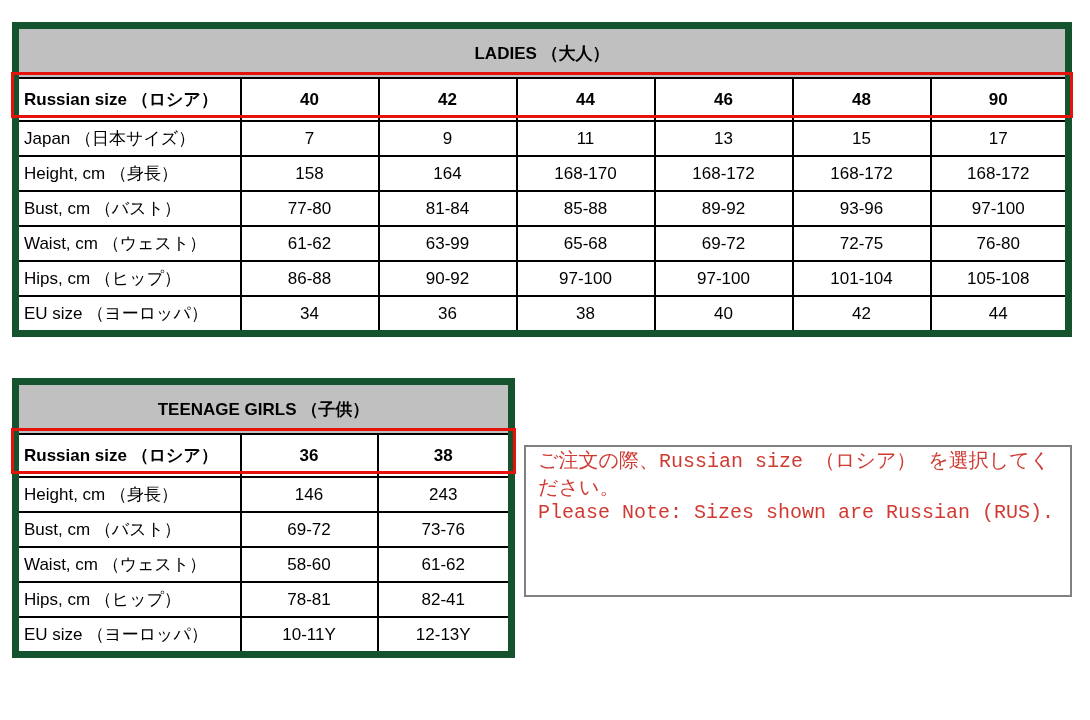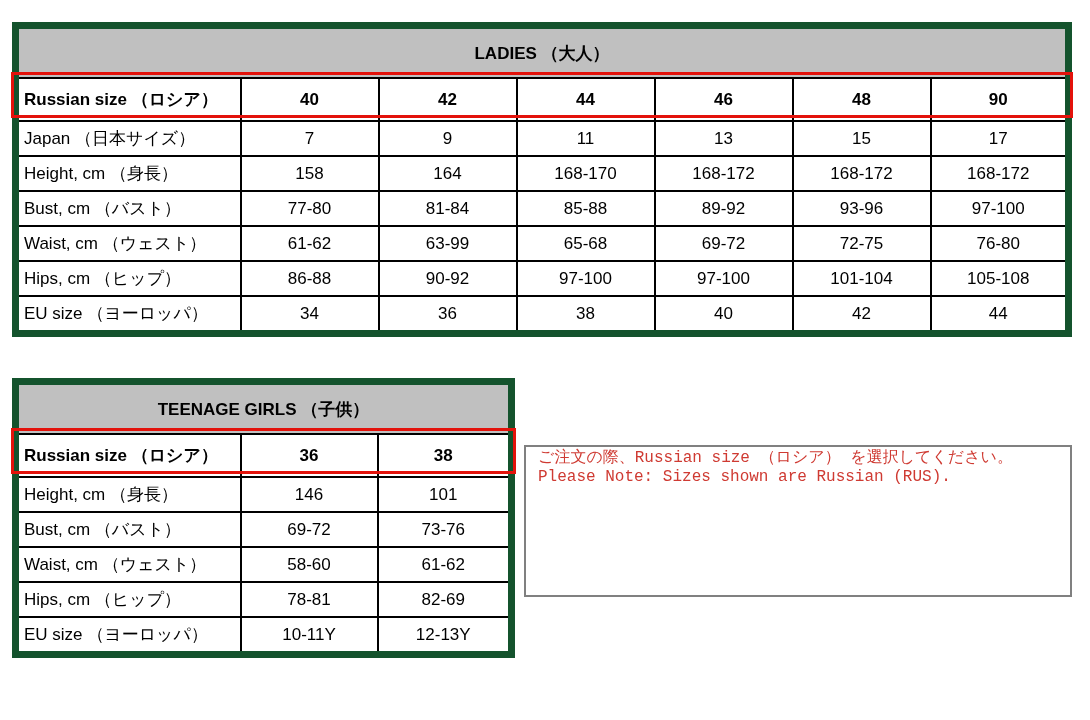--- a/index.html
+++ b/index.html
@@ -61,21 +61,21 @@
   #note-box {
     position: absolute;
     left: 524px;
     top: 445px;
     width: 548px;
     height: 152px;
     border: 2px solid #808080;
     box-sizing: border-box;
     color: #cf3a32;
     font-family: "Liberation Mono", "DejaVu Sans Mono", monospace;
-    font-size: 16px;
+    font-size: 20px;
   }
   #note-box p { margin: 0; padding-left: 12px; }
   #note-line1 { margin-top: 26px; }
   #note-line2 { margin-top: 28px; }
 </style>
 </head>
 <body>
 
 <div class="stage">
 
@@ -174,36 +174,36 @@
         <td class="title-cell" colspan="3">TEENAGE GIRLS （子供）</td>
       </tr>
       <tr class="bold-row">
         <td class="label-cell">Russian size （ロシア）</td>
         <td class="num-cell">36</td>
         <td class="num-cell">38</td>
       </tr>
       <tr>
         <td class="label-cell">Height, cm （身長）</td>
         <td class="num-cell">146</td>
-        <td class="num-cell">101</td>
+        <td class="num-cell">243</td>
       </tr>
       <tr>
         <td class="label-cell">Bust, cm （バスト）</td>
         <td class="num-cell">69-72</td>
         <td class="num-cell">73-76</td>
       </tr>
       <tr>
         <td class="label-cell">Waist, cm （ウェスト）</td>
         <td class="num-cell">58-60</td>
         <td class="num-cell">61-62</td>
       </tr>
       <tr>
         <td class="label-cell">Hips, cm （ヒップ）</td>
         <td class="num-cell">78-81</td>
-        <td class="num-cell">82-69</td>
+        <td class="num-cell">82-41</td>
       </tr>
       <tr>
         <td class="label-cell">EU size （ヨーロッパ）</td>
         <td class="num-cell">10-11Y</td>
         <td class="num-cell">12-13Y</td>
       </tr>
     </tbody>
       </table>
     <div class="red-frame"></div>
   </div>

